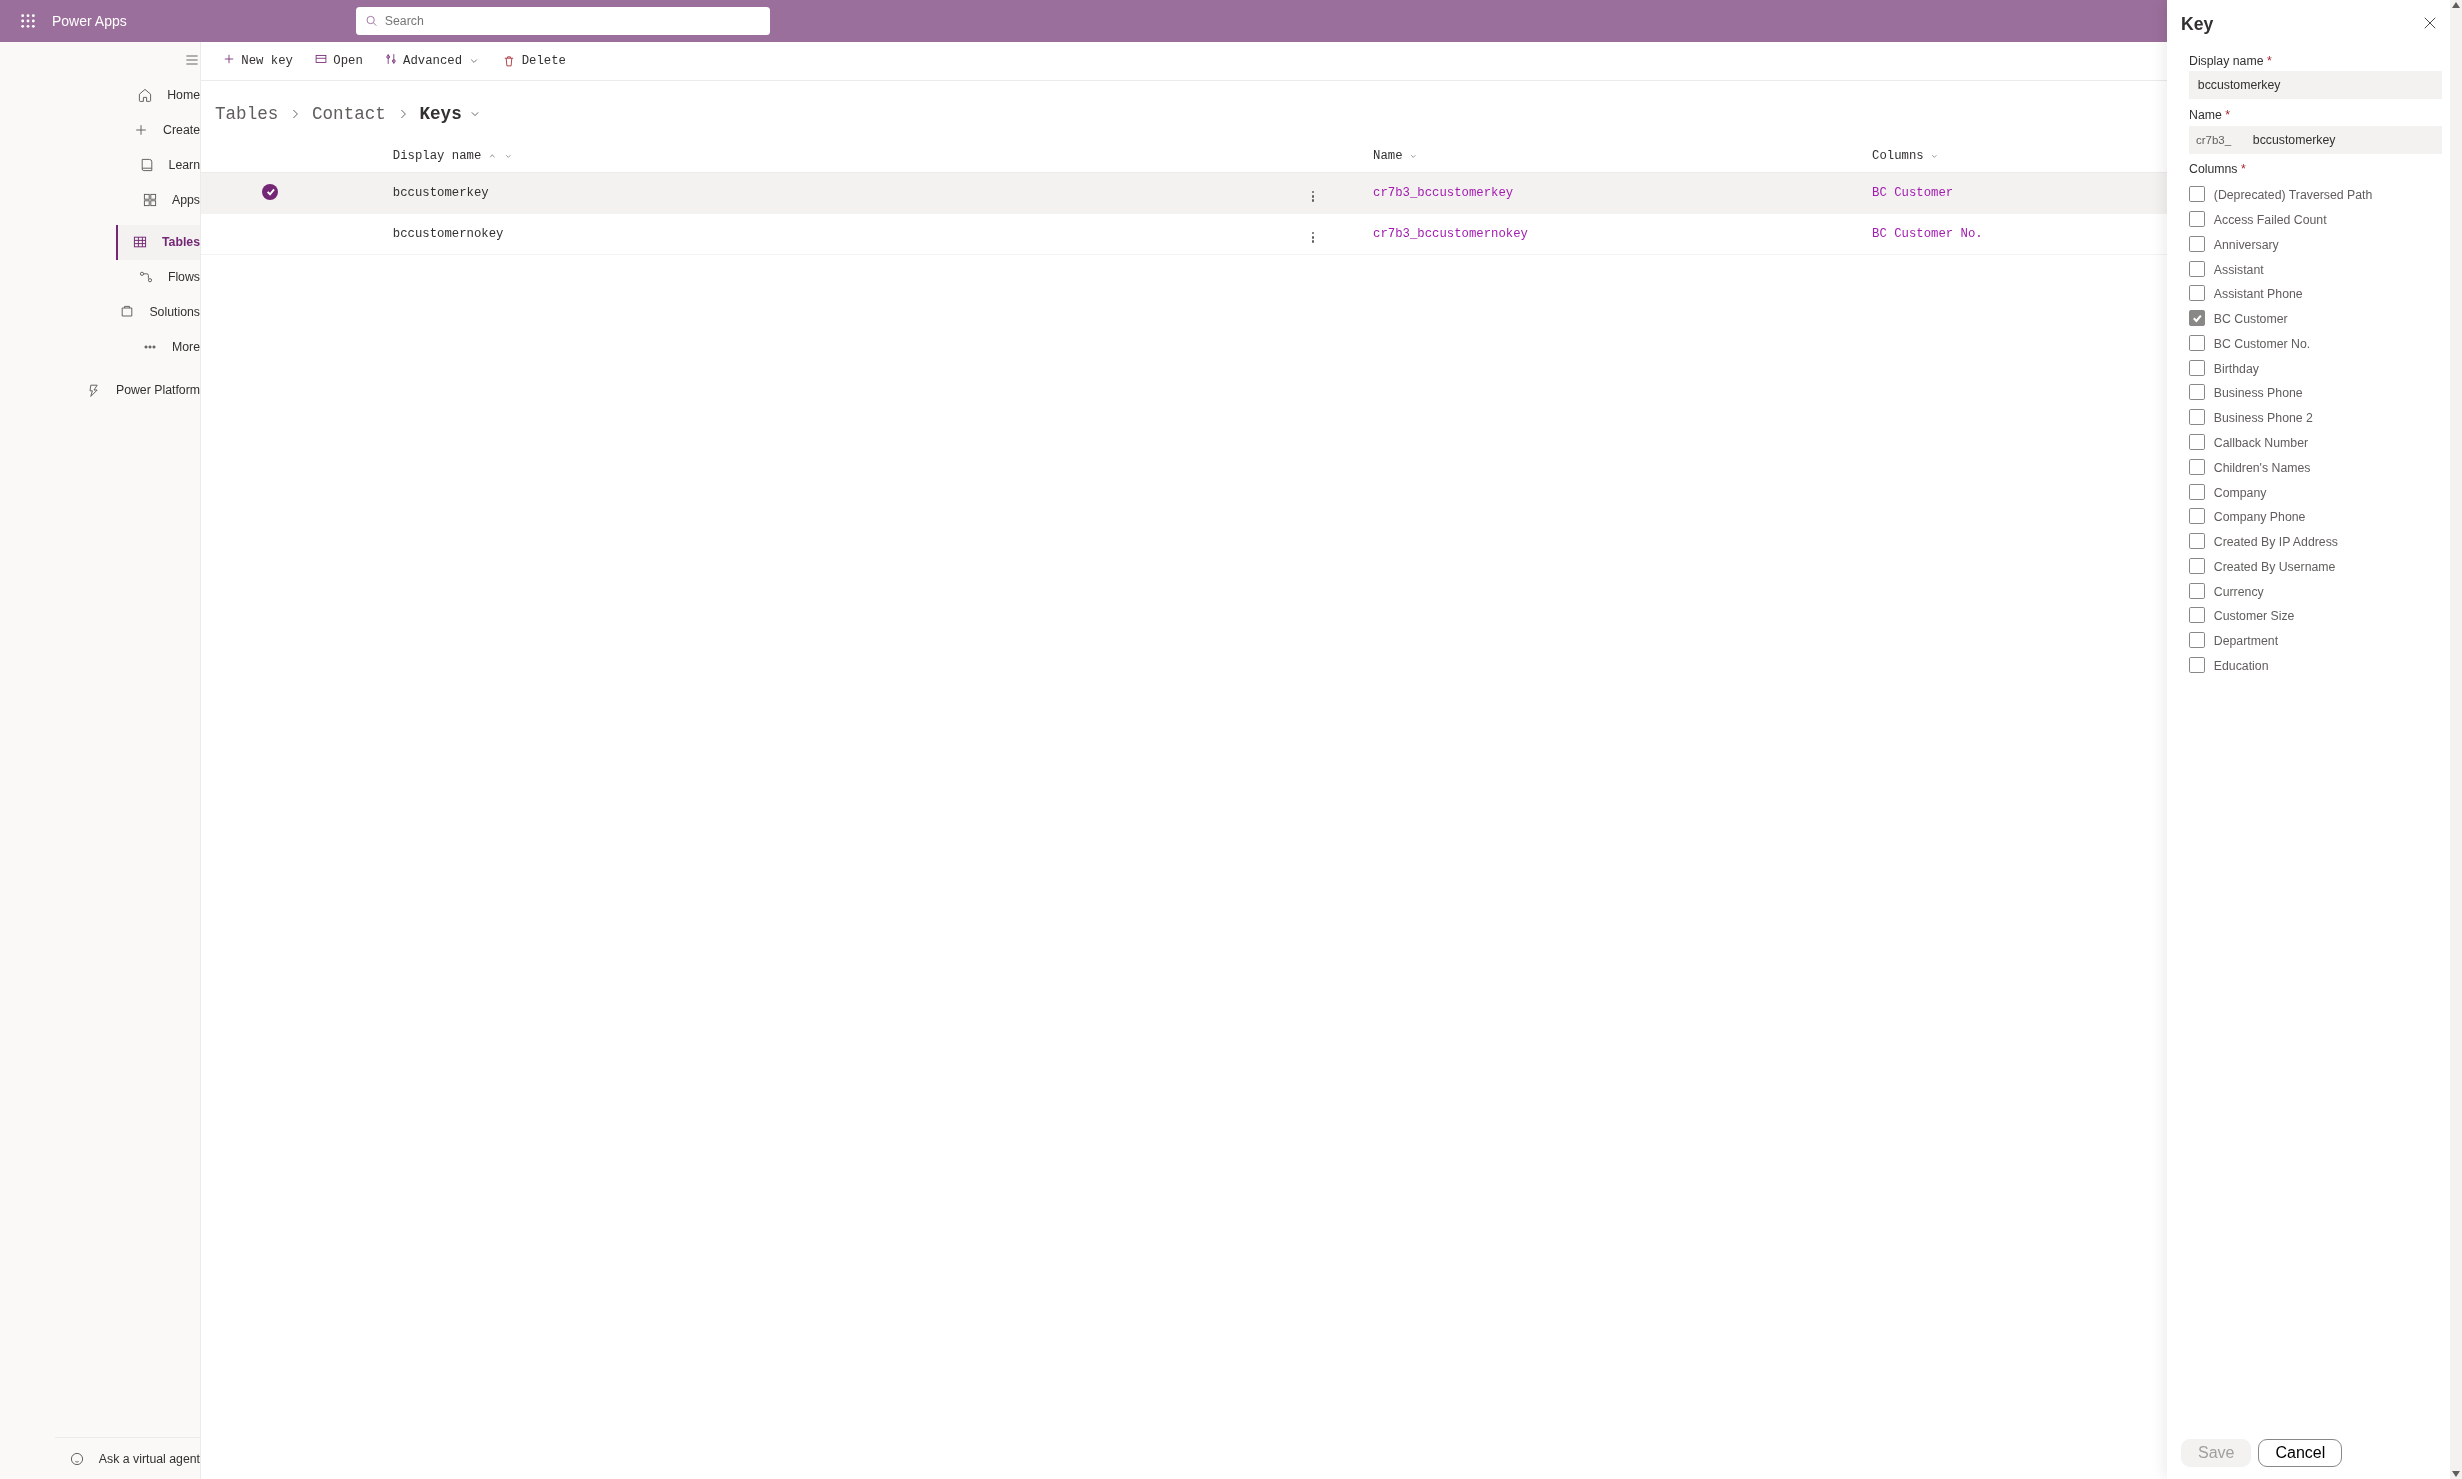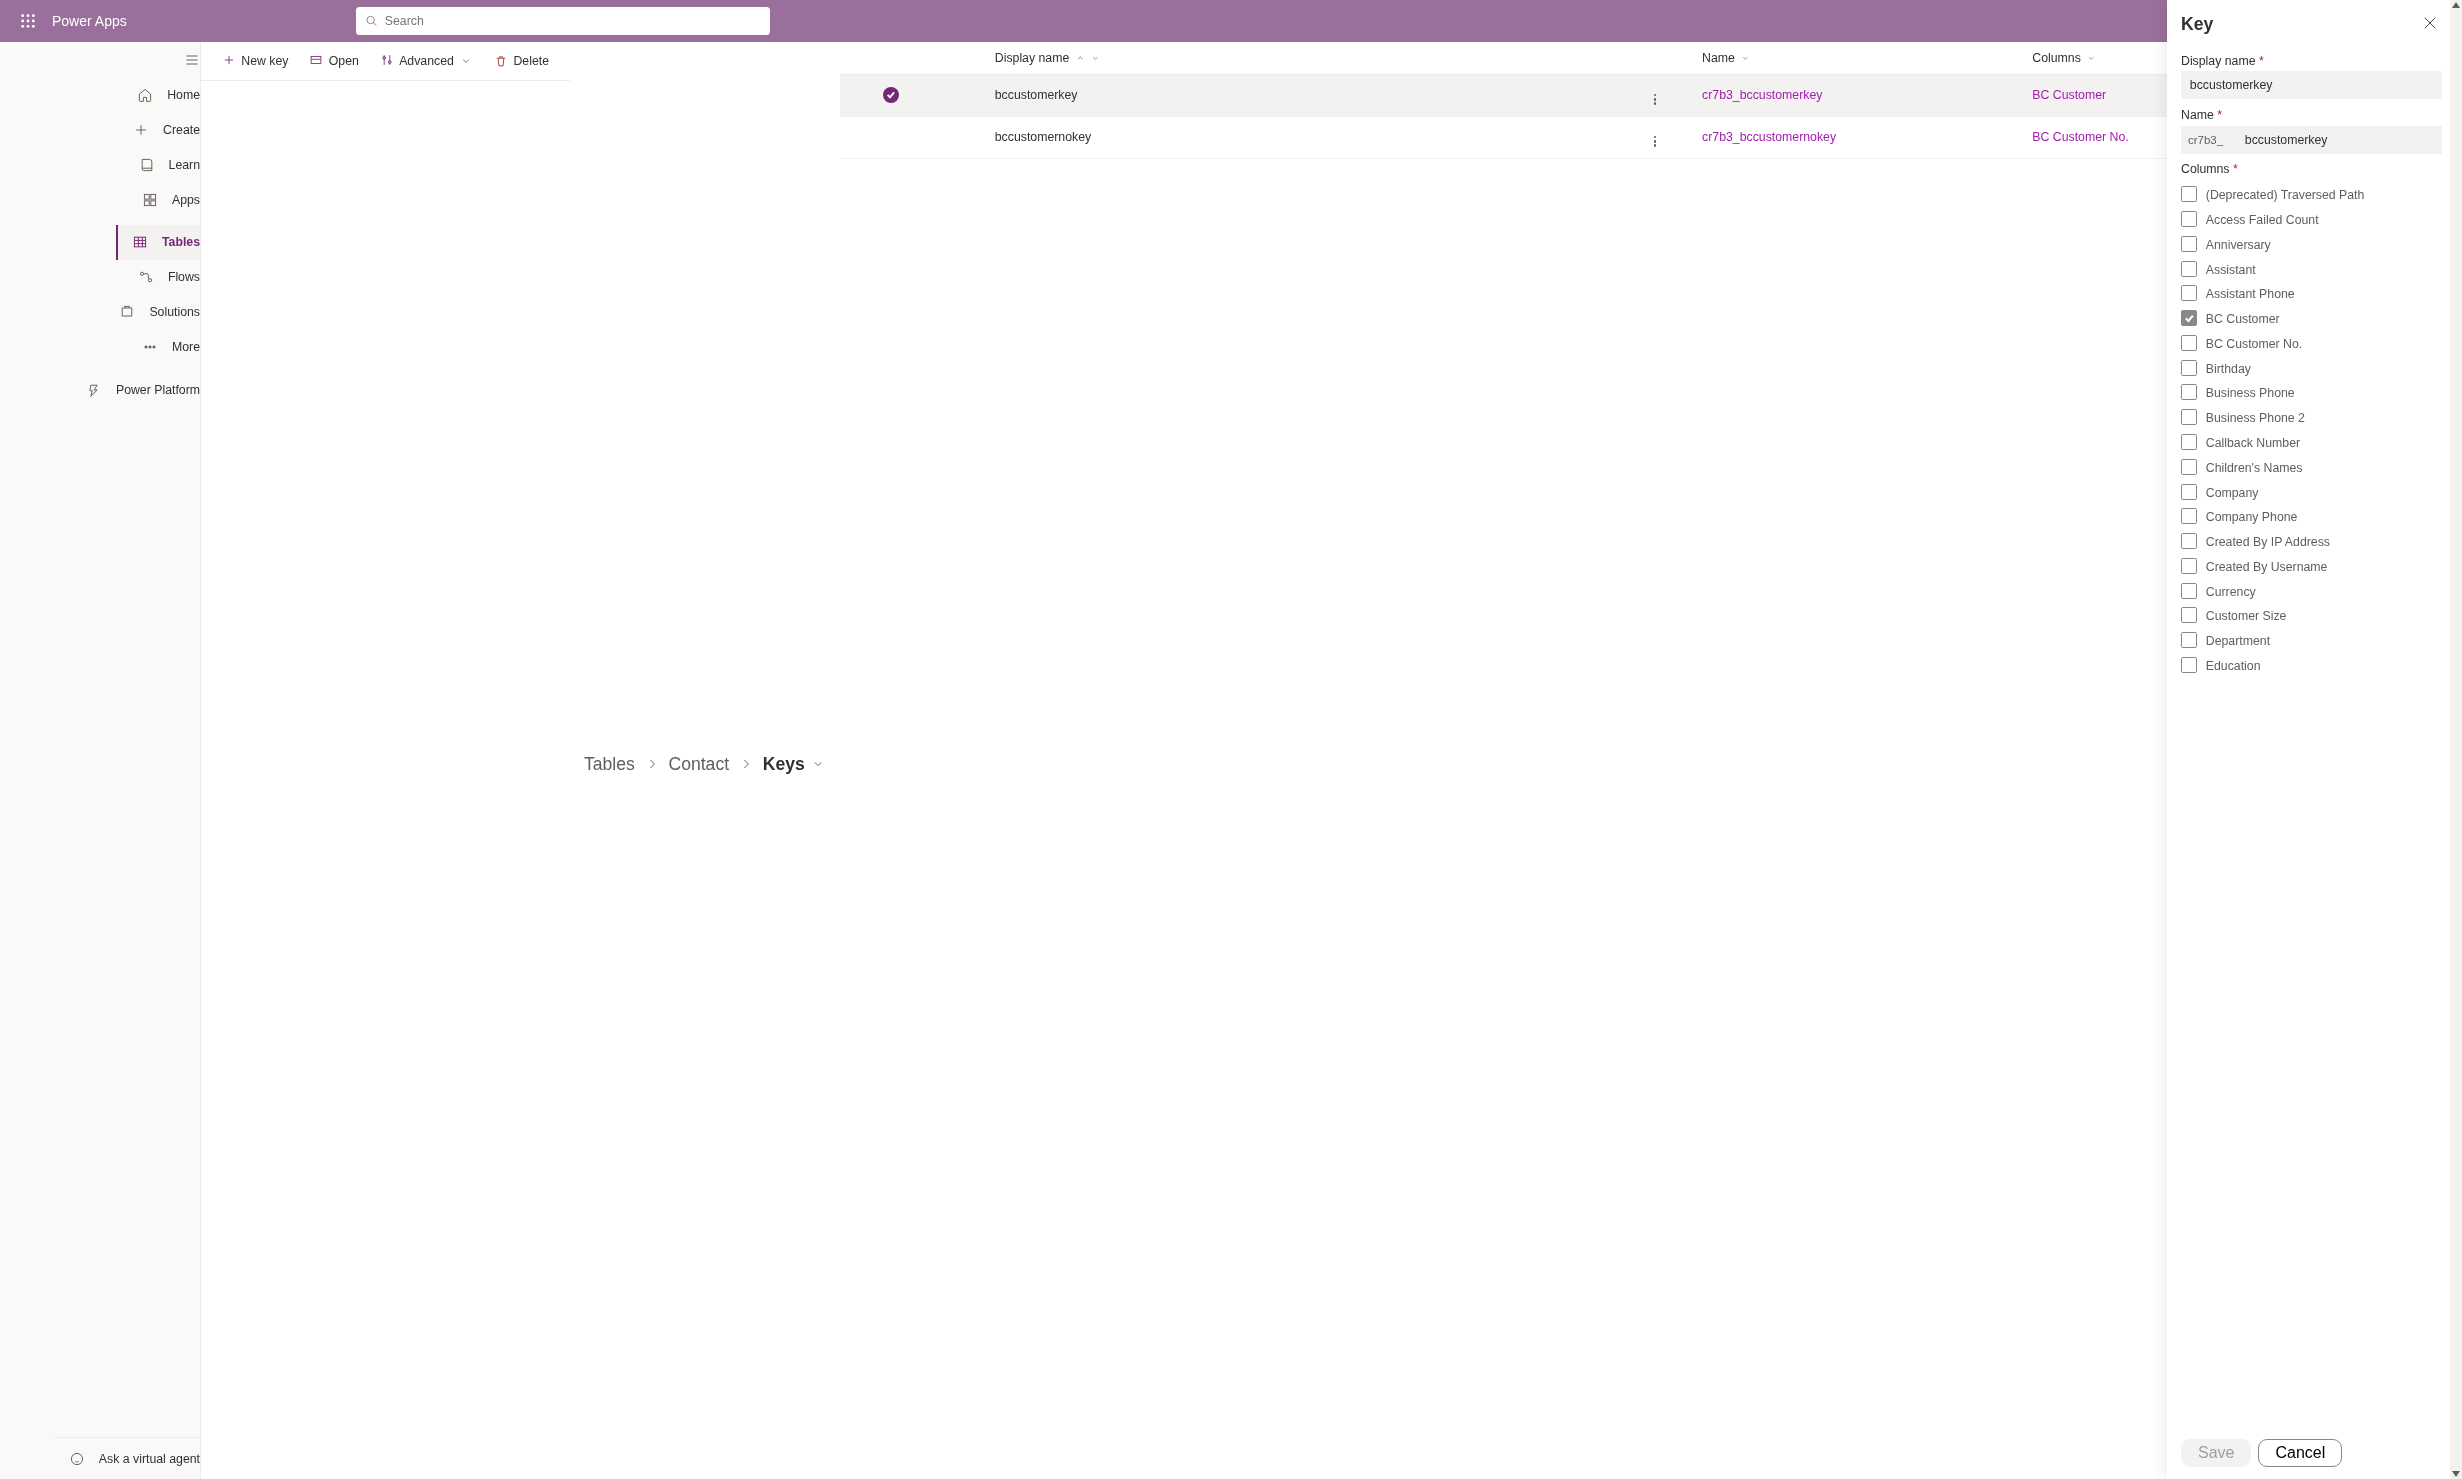--- a/index.html
+++ b/index.html
@@ -76,21 +76,21 @@
     .nav-item.active { color: #742774; border-left-color: #742774; background: #f3f2f1; font-weight: 600; }
     .nav-item svg { width: 16px; height: 16px; }
     .nav-sep { height: 0.9px; background: #edebe9; margin: 3.5px 0; }
     .spacer { flex: 1; }
     .ask-agent {
       height: 42px; display: flex; align-items: center; gap: 14px;
       padding-left: 14px; color: #323130; border-top: 0.9px solid #edebe9;
       cursor: pointer;
     }
 
-    .main { flex: 1; display: flex; flex-direction: row; min-width: 0; background: #fff; position: relative; }
+    .main { flex: 1; display: flex; flex-direction: column; min-width: 0; background: #fff; position: relative; font-family: Liberation Mono, monospace; }
     .cmdbar {
       height: 39px; border-bottom: 0.9px solid #edebe9;
       display: flex; align-items: center; padding: 0 14px; gap: 7px;
     }
     .cmd {
       display: flex; align-items: center; gap: 5.3px; padding: 5.3px 7px;
       color: #323130; cursor: pointer; border-radius: 1.8px;
     }
     .cmd svg { width: 14px; height: 14px; }
     .cmd .accent { color: #742774; }
@@ -137,21 +137,21 @@
       z-index: 50;
     }
     .panel-head {
       display: flex; align-items: center; justify-content: space-between;
       padding: 12.3px 16px 8.8px 14px;
     }
     .panel-head h2 { font-size: 17.6px; font-weight: 600; }
     .close { cursor: pointer; padding: 3.5px; }
     .close svg { width: 14px; height: 14px; stroke: #323130; stroke-width: 1; }
     .panel-body { flex: 1; overflow-y: auto; padding: 0 14px 7px 14px; }
-    .fld { margin-top: 8.8px; }
+    .fld { margin-top: 8.8px; margin-left: 8px; }
     .fld label { display: block; font-size: 12.3px; color: #323130; margin-bottom: 3.5px; }
     .req { color: #a4262c; }
     .fld input.text {
       width: 100%; height: 28px; border: none; background: #f3f2f1;
       padding: 0 8.8px; font-size: 12.3px; color: #323130;
     }
     .name-row { display: flex; }
     .name-row .prefix {
       flex: 0 0 55px; background: #f3f2f1; height: 28px; display: flex; align-items: center;
       padding: 0 7px; font-size: 11.5px; color: #605e5c;

